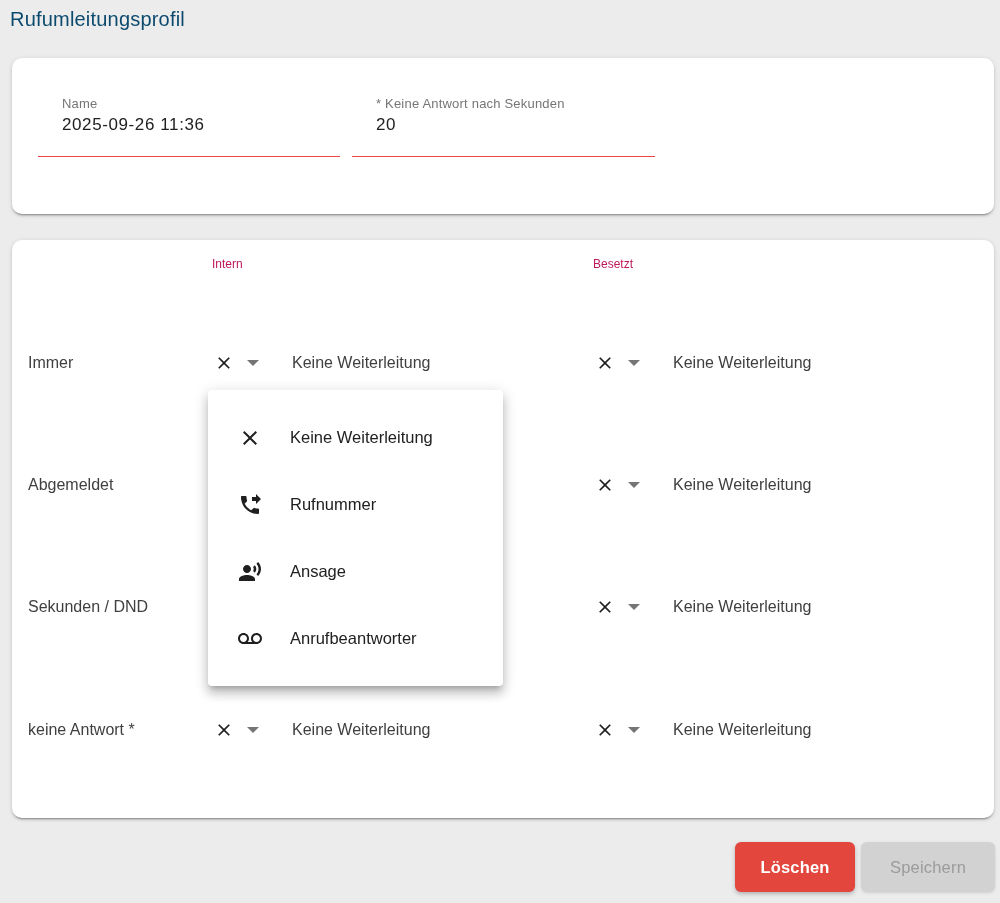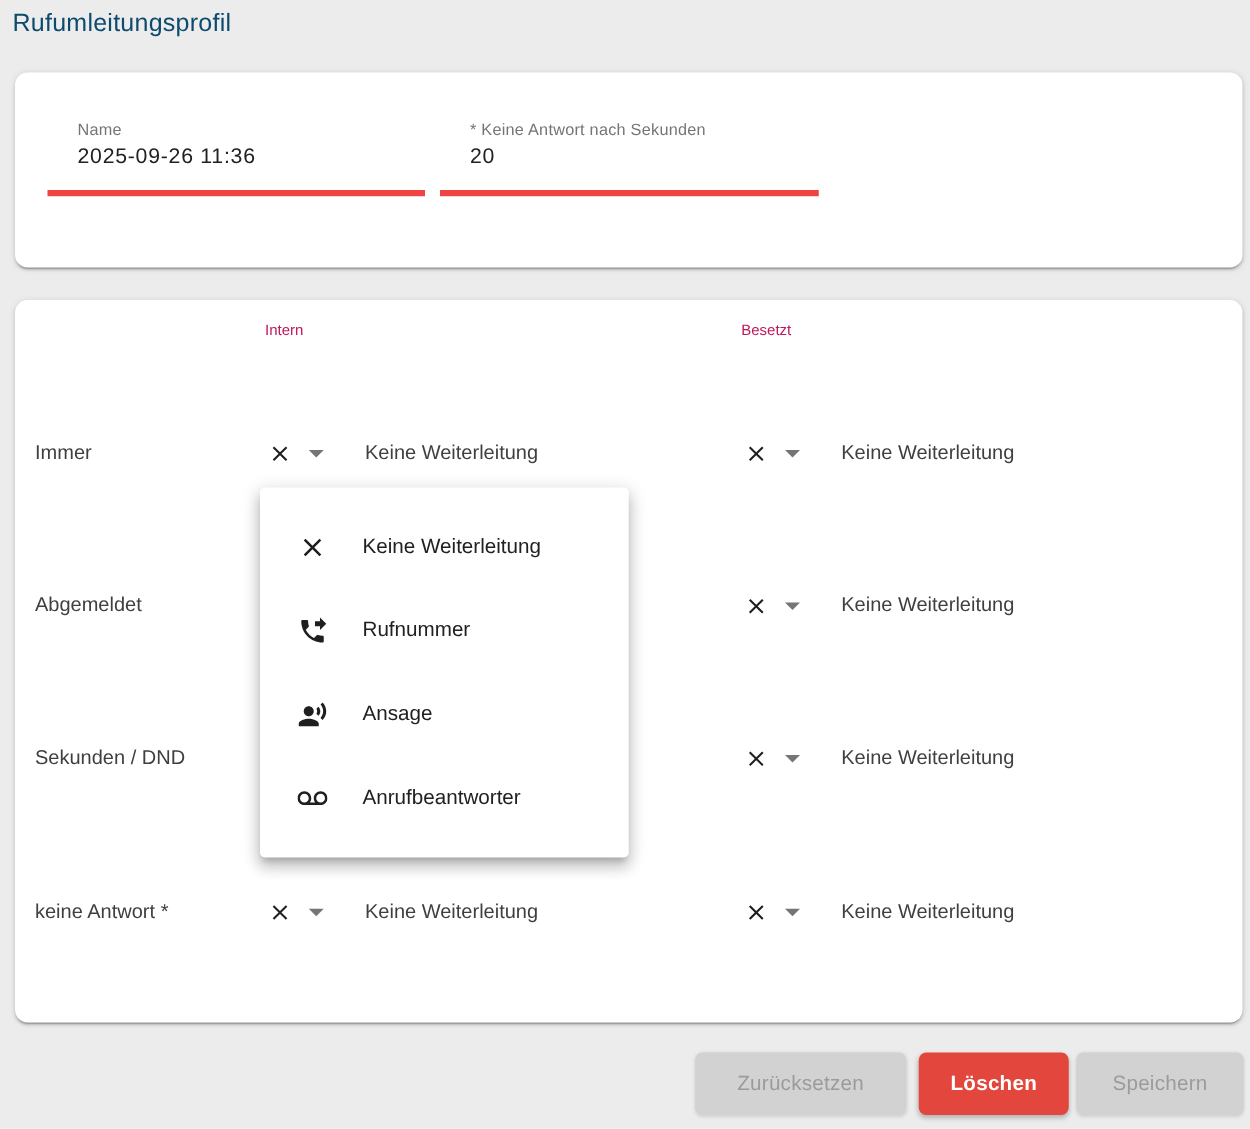--- a/index.html
+++ b/index.html
@@ -15,21 +15,21 @@
   }
   .card{
     position:absolute;background:#ffffff;border-radius:10px;
     box-shadow:0 3px 1px -2px rgba(0,0,0,.2),0 2px 2px 0 rgba(0,0,0,.14),0 1px 5px 0 rgba(0,0,0,.12);
   }
   #profile-card{left:12px;top:58px;width:982px;height:156px;}
   #forwarding-card{left:12px;top:240px;width:982px;height:578px;}
 
   .field{
     position:absolute;top:38px;height:61px;box-sizing:border-box;
-    padding-left:24px;border-bottom:5px solid #ef4444;
+    padding-left:24px;border-bottom:1px solid #ef4444;
   }
   .field-label{display:block;font-size:13px;color:#757575;letter-spacing:.2px;}
   .field-input{
     display:block;border:none;outline:none;background:transparent;padding:0;margin-top:4px;
     font-family:inherit;font-size:17px;color:#212121;letter-spacing:.6px;width:100%;
   }
   #field-name{left:26px;width:302px;}
   #field-seconds{left:340px;width:303px;}
 
   .col-header{position:absolute;top:17px;font-size:12px;color:#be185d;}
@@ -206,16 +206,15 @@
     <span class="mi-icon">
       <svg width="24" height="24" viewBox="0 0 24 24" fill="#1f1f1f">
           <path d="M18.5 6C15.46 6 13 8.46 13 11.5c0 1.33.47 2.55 1.26 3.5H9.74c.79-.95 1.26-2.17 1.26-3.5C11 8.46 8.54 6 5.5 6S0 8.46 0 11.5 2.46 17 5.5 17h13c3.04 0 5.5-2.46 5.5-5.5S21.54 6 18.5 6zm-13 9C3.57 15 2 13.43 2 11.5S3.57 8 5.5 8 9 9.57 9 11.5 7.43 15 5.5 15zm13 0c-1.93 0-3.5-1.57-3.5-3.5S16.57 8 18.5 8 22 9.57 22 11.5 20.43 15 18.5 15z"></path>
         </svg>
     </span>
     <span class="mi-label">Anrufbeantworter</span>
   </div>
 </div>
 
 <div class="footer">
-  <button class="btn btn-disabled" id="reset-button">Zurücksetzen</button>
   <button class="btn" id="delete-button">Löschen</button>
   <button class="btn btn-disabled" id="save-button">Speichern</button>
 </div>
 
 </body></html>

